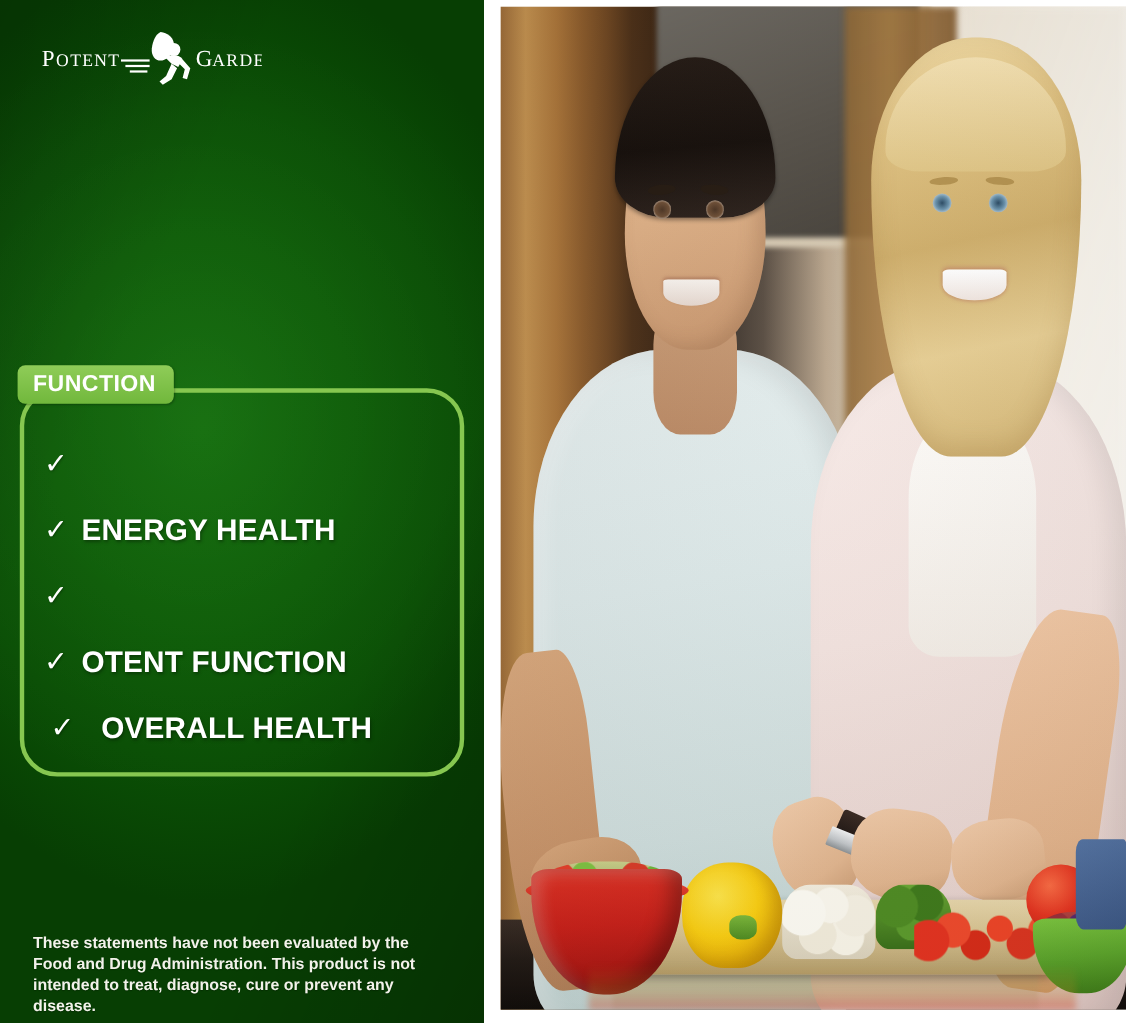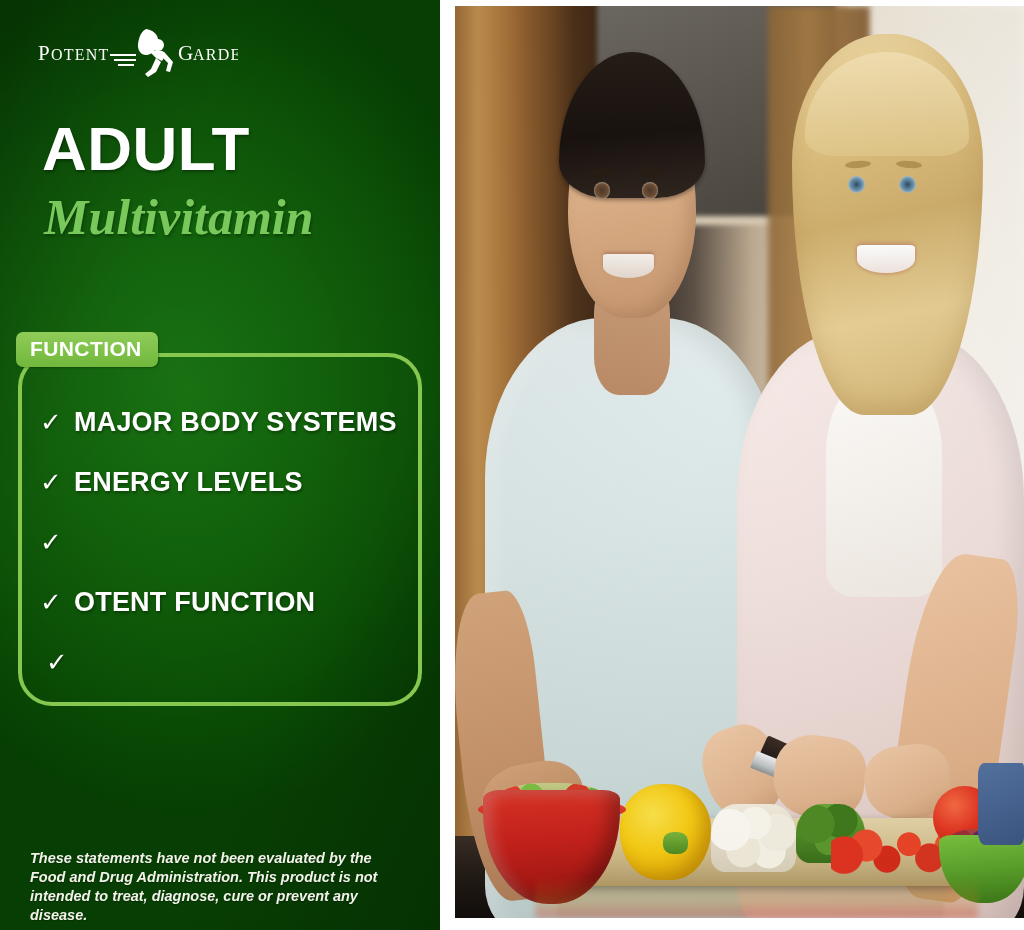--- a/index.html
+++ b/index.html
@@ -155,21 +155,20 @@
   .benefit-item.indented .benefit-label { padding-left: 12px; }
 
   
   .disclaimer {
     position: absolute;
     left: 30px;
     top: 849px;
     width: 372px;
     z-index: 5;
     font-family: "Liberation Sans", sans-serif;
-    font-style: italic;
     font-weight: bold;
     font-size: 14.5px;
     line-height: 19px;
     color: #f2f2ea;
     margin: 0;
     text-shadow: 0px 1px 1px rgba(0,0,0,0.25);
   }
 
   
   .photo-frame {
@@ -540,49 +539,45 @@
 
         <circle cx="120" cy="18" r="6" fill="#ffffff"></circle>
         <path d="M112 25 C118 22 126 23 128 27 L124 34 L118 31 Z" fill="#ffffff"></path>
         <path d="M118 31 L113 42 L107 47 L110 50 L118 45 L123 35 Z" fill="#ffffff"></path>
         <path d="M124 30 L130 36 L128 44 L132 45 L135 35 L128 27 Z" fill="#ffffff"></path>
         <text x="140" y="33" font-family="Liberation Serif, serif" font-size="21" fill="#ffffff" letter-spacing="0.5">G</text>
         <text x="155" y="33" font-family="Liberation Serif, serif" font-size="16" fill="#ffffff" letter-spacing="1.2">ARDEN</text>
       </svg>
     </div>
 
-    <div class="headline">
-      <div class="headline-adult">ADULT</div>
-      <div class="headline-sub">Multivitamin</div>
-    </div>
 
     <div class="supports-box"></div>
 
     <div class="supports-badge">
       <span class="supports-badge-label">FUNCTION</span>
     </div>
 
     <ul class="benefits">
       <li class="benefit-item">
         <span class="benefit-check">✓</span>
-        <span class="benefit-label">MAJOR BODY SYSTEMS</span>
       </li>
       <li class="benefit-item">
         <span class="benefit-check">✓</span>
-        <span class="benefit-label">ENERGY LEVELS</span>
+        <span class="benefit-label">ENERGY HEALTH</span>
       </li>
       <li class="benefit-item">
         <span class="benefit-check">✓</span>
       </li>
       <li class="benefit-item">
         <span class="benefit-check">✓</span>
         <span class="benefit-label">OTENT FUNCTION</span>
       </li>
       <li class="benefit-item indented">
         <span class="benefit-check">✓</span>
+        <span class="benefit-label">OVERALL HEALTH</span>
       </li>
     </ul>
 
     <p class="disclaimer">These statements have not been evaluated by the Food and Drug Administration.  This product is not intended to treat, diagnose, cure or prevent any disease.</p>
   </div>
 
   <div class="photo-frame">
     <div class="photo">
 
       <div class="scene-bg"></div>

